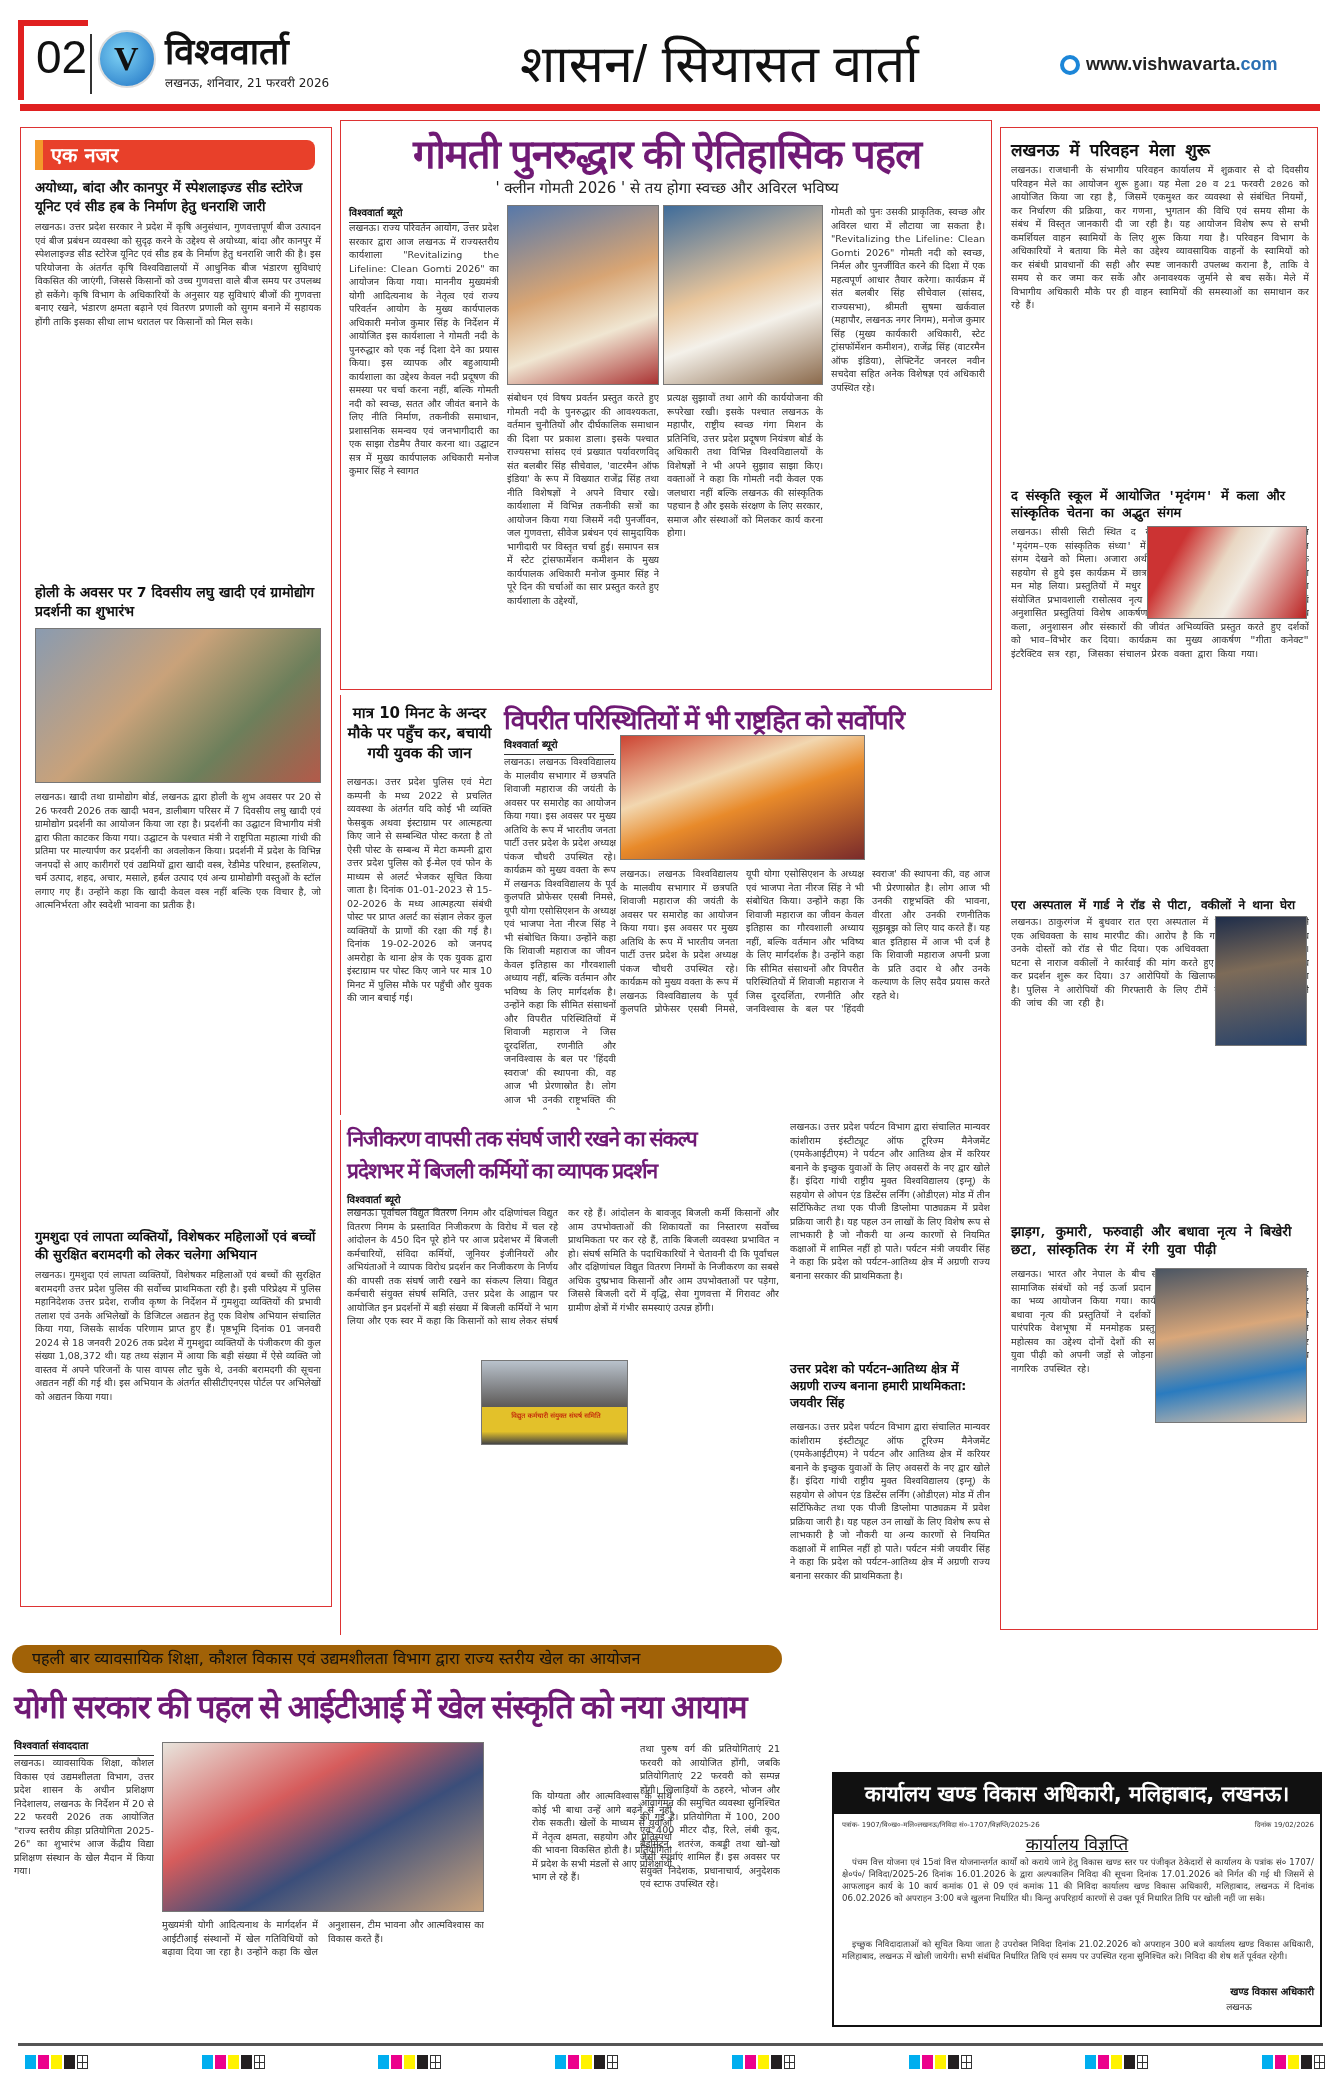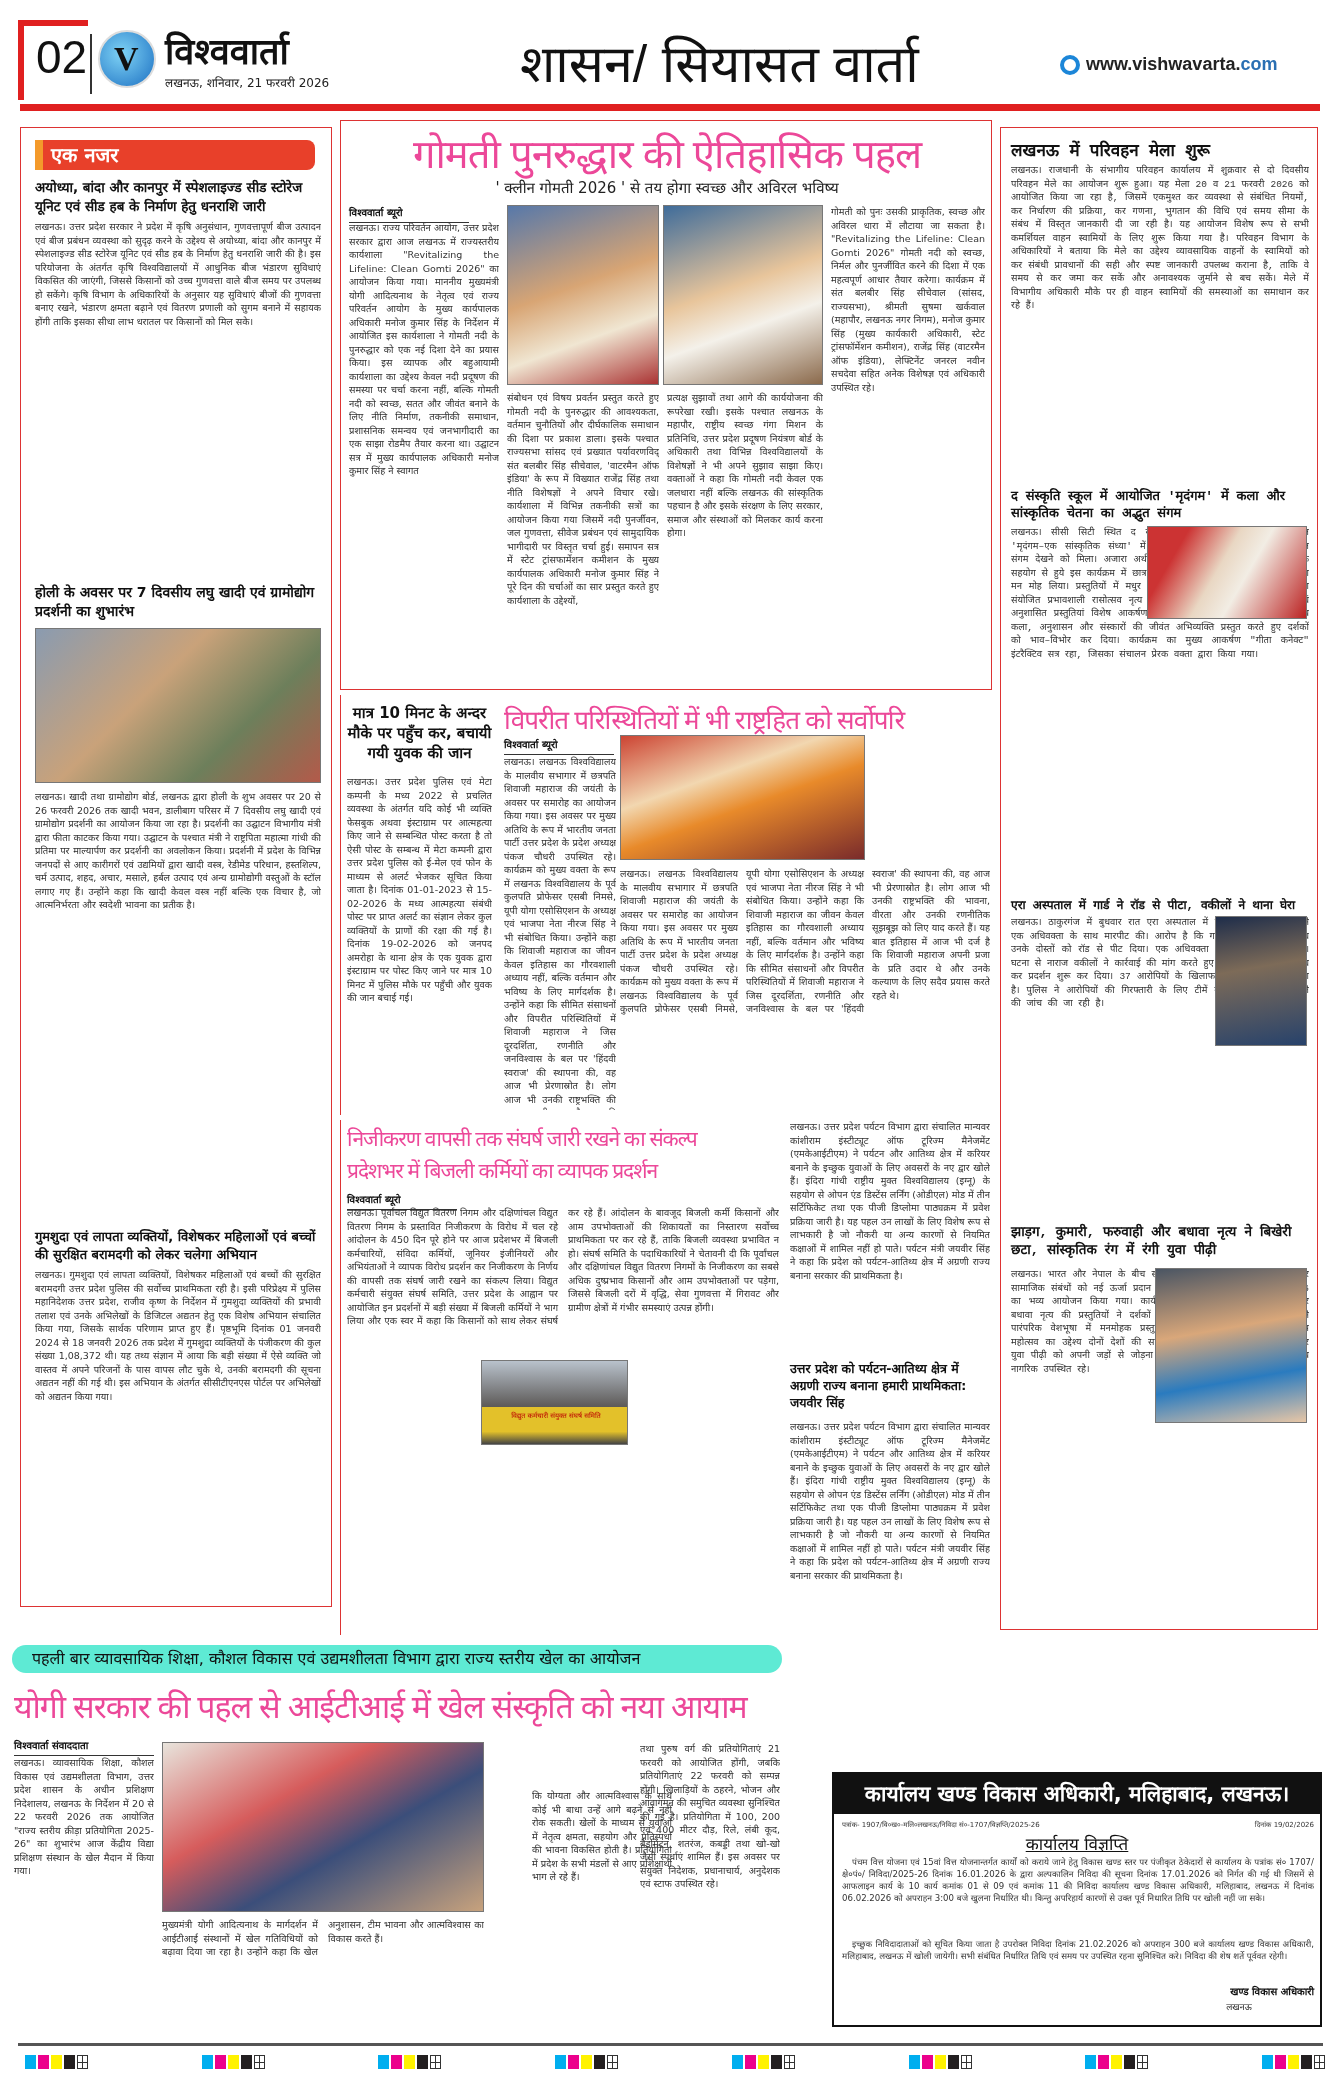--- a/index.html
+++ b/index.html
@@ -16,21 +16,21 @@
 .section-title{left:520px;top:26px;font-size:52px;color:#111;font-family:"Liberation Sans",sans-serif}
 .website{left:1060px;top:54px;font-size:18px;font-weight:bold;color:#222;font-family:"Liberation Sans",sans-serif}
 .website .com{color:#2a6fb3}
 .ie{display:inline-block;width:20px;height:20px;border-radius:50%;border:4px solid #1c86d8;margin-right:6px;vertical-align:middle;position:relative}
 .redbar{left:20px;top:104px;width:1300px;height:7px;background:#e02020}
 .box{border:1.5px solid #d33;background:#fff}
 .txt{font-size:9.5px;line-height:13.5px;color:#333;text-align:justify;overflow:hidden}
 .hd{font-weight:bold;color:#111}
 .photo{background:linear-gradient(135deg,#8a9bb0,#c9a27a 40%,#6d7f5b 70%,#b35a4a);border:1px solid #777}
 .ribbon{background:#e8402a;color:#fff;font-weight:bold;border-radius:0 8px 8px 0;border-left:8px solid #f49a2b}
-.bigtitle{color:#ec4899;font-family:"Liberation Sans",sans-serif;font-weight:normal;letter-spacing:-1px}
+.bigtitle{color:#701a75;font-family:"Liberation Sans",sans-serif;font-weight:bold;letter-spacing:-1px}
 .byline{font-size:10px;font-weight:bold;color:#111;border-bottom:1px solid #333;padding-bottom:3px}
 .cmyk{display:flex;gap:2px;align-items:center}
 .cmyk i{display:block;width:11px;height:14px}
 .notice-head{background:#111;color:#fff;font-weight:bold;text-align:center}
 </style>
 </head>
 <body>
 
 <div class="abs masthead">
   <div class="abs pagebox"></div>
@@ -107,21 +107,21 @@
     <div class="abs" style="left:24px;top:50px;width:100px;font-size:7px;color:#b00;text-align:center;">विद्युत कर्मचारी संयुक्त संघर्ष समिति</div>
   </div>
 </div>
 
 <div class="abs" style="left:786px;top:1120px;width:208px;height:515px;">
   <div class="abs hd" style="left:4px;top:240px;width:200px;font-size:12.5px;line-height:17px;">उत्तर प्रदेश को पर्यटन-आतिथ्य क्षेत्र में अग्रणी राज्य बनाना हमारी प्राथमिकता: जयवीर सिंह</div>
   <div class="abs txt" style="left:4px;top:0px;width:200px;height:235px;">लखनऊ। उत्तर प्रदेश पर्यटन विभाग द्वारा संचालित मान्यवर कांशीराम इंस्टीट्यूट ऑफ टूरिज्म मैनेजमेंट (एमकेआईटीएम) ने पर्यटन और आतिथ्य क्षेत्र में करियर बनाने के इच्छुक युवाओं के लिए अवसरों के नए द्वार खोले हैं। इंदिरा गांधी राष्ट्रीय मुक्त विश्वविद्यालय (इग्नू) के सहयोग से ओपन एंड डिस्टेंस लर्निंग (ओडीएल) मोड में तीन सर्टिफिकेट तथा एक पीजी डिप्लोमा पाठ्यक्रम में प्रवेश प्रक्रिया जारी है। यह पहल उन लाखों के लिए विशेष रूप से लाभकारी है जो नौकरी या अन्य कारणों से नियमित कक्षाओं में शामिल नहीं हो पाते। पर्यटन मंत्री जयवीर सिंह ने कहा कि प्रदेश को पर्यटन-आतिथ्य क्षेत्र में अग्रणी राज्य बनाना सरकार की प्राथमिकता है।</div>
   <div class="abs txt" style="left:4px;top:300px;width:200px;height:210px;">लखनऊ। उत्तर प्रदेश पर्यटन विभाग द्वारा संचालित मान्यवर कांशीराम इंस्टीट्यूट ऑफ टूरिज्म मैनेजमेंट (एमकेआईटीएम) ने पर्यटन और आतिथ्य क्षेत्र में करियर बनाने के इच्छुक युवाओं के लिए अवसरों के नए द्वार खोले हैं। इंदिरा गांधी राष्ट्रीय मुक्त विश्वविद्यालय (इग्नू) के सहयोग से ओपन एंड डिस्टेंस लर्निंग (ओडीएल) मोड में तीन सर्टिफिकेट तथा एक पीजी डिप्लोमा पाठ्यक्रम में प्रवेश प्रक्रिया जारी है। यह पहल उन लाखों के लिए विशेष रूप से लाभकारी है जो नौकरी या अन्य कारणों से नियमित कक्षाओं में शामिल नहीं हो पाते। पर्यटन मंत्री जयवीर सिंह ने कहा कि प्रदेश को पर्यटन-आतिथ्य क्षेत्र में अग्रणी राज्य बनाना सरकार की प्राथमिकता है।</div>
 </div>
 
-<div class="abs" style="left:12px;top:1645px;width:770px;height:28px;background:#5eead4;border-radius:14px;font-size:16px;line-height:28px;padding-left:20px;color:#111;">पहली बार व्यावसायिक शिक्षा, कौशल विकास एवं उद्यमशीलता विभाग द्वारा राज्य स्तरीय खेल का आयोजन</div>
+<div class="abs" style="left:12px;top:1645px;width:770px;height:28px;background:#a16207;border-radius:14px;font-size:16px;line-height:28px;padding-left:20px;color:#111;">पहली बार व्यावसायिक शिक्षा, कौशल विकास एवं उद्यमशीलता विभाग द्वारा राज्य स्तरीय खेल का आयोजन</div>
 <div class="abs bigtitle" style="left:14px;top:1684px;width:800px;font-size:32px;">योगी सरकार की पहल से आईटीआई में खेल संस्कृति को नया आयाम</div>
 <div class="abs byline" style="left:14px;top:1738px;width:140px;">विश्ववार्ता संवाददाता</div>
 <div class="abs txt" style="left:14px;top:1756px;width:140px;height:265px;">लखनऊ। व्यावसायिक शिक्षा, कौशल विकास एवं उद्यमशीलता विभाग, उत्तर प्रदेश शासन के अधीन प्रशिक्षण निदेशालय, लखनऊ के निर्देशन में 20 से 22 फरवरी 2026 तक आयोजित "राज्य स्तरीय क्रीड़ा प्रतियोगिता 2025-26" का शुभारंभ आज केंद्रीय विद्या प्रशिक्षण संस्थान के खेल मैदान में किया गया।</div>
 <div class="abs photo" style="left:162px;top:1742px;width:322px;height:170px;background:linear-gradient(150deg,#e8e4dc,#d65c5c 35%,#3b4e7a 60%,#c7a27d);"></div>
 <div class="abs txt" style="left:162px;top:1918px;width:322px;height:105px;column-count:2;column-gap:10px;">मुख्यमंत्री योगी आदित्यनाथ के मार्गदर्शन में आईटीआई संस्थानों में खेल गतिविधियों को बढ़ावा दिया जा रहा है। उन्होंने कहा कि खेल अनुशासन, टीम भावना और आत्मविश्वास का विकास करते हैं।</div>
 <div class="abs txt" style="left:492px;top:1789px;width:140px;height:280px;margin-left:40px;">कि योग्यता और आत्मविश्वास के साथ कोई भी बाधा उन्हें आगे बढ़ने से नहीं रोक सकती। खेलों के माध्यम से युवाओं में नेतृत्व क्षमता, सहयोग और प्रतिस्पर्धा की भावना विकसित होती है। प्रतियोगिता में प्रदेश के सभी मंडलों से आए प्रशिक्षार्थी भाग ले रहे हैं।</div>
 <div class="abs txt" style="left:640px;top:1742px;width:140px;height:280px;">तथा पुरुष वर्ग की प्रतियोगिताएं 21 फरवरी को आयोजित होंगी, जबकि प्रतियोगिताएं 22 फरवरी को सम्पन्न होंगी। खिलाड़ियों के ठहरने, भोजन और आवागमन की समुचित व्यवस्था सुनिश्चित की गई है। प्रतियोगिता में 100, 200 एवं 400 मीटर दौड़, रिले, लंबी कूद, बैडमिंटन, शतरंज, कबड्डी तथा खो-खो जैसी स्पर्धाएं शामिल हैं। इस अवसर पर संयुक्त निदेशक, प्रधानाचार्य, अनुदेशक एवं स्टाफ उपस्थित रहे।</div>
 
 <div class="abs" style="left:832px;top:1772px;width:490px;height:255px;border:2px solid #111;">
   <div class="abs notice-head" style="left:0;top:0;width:486px;height:40px;font-size:21px;line-height:40px;">कार्यालय खण्ड विकास अधिकारी, मलिहाबाद, लखनऊ।</div>

